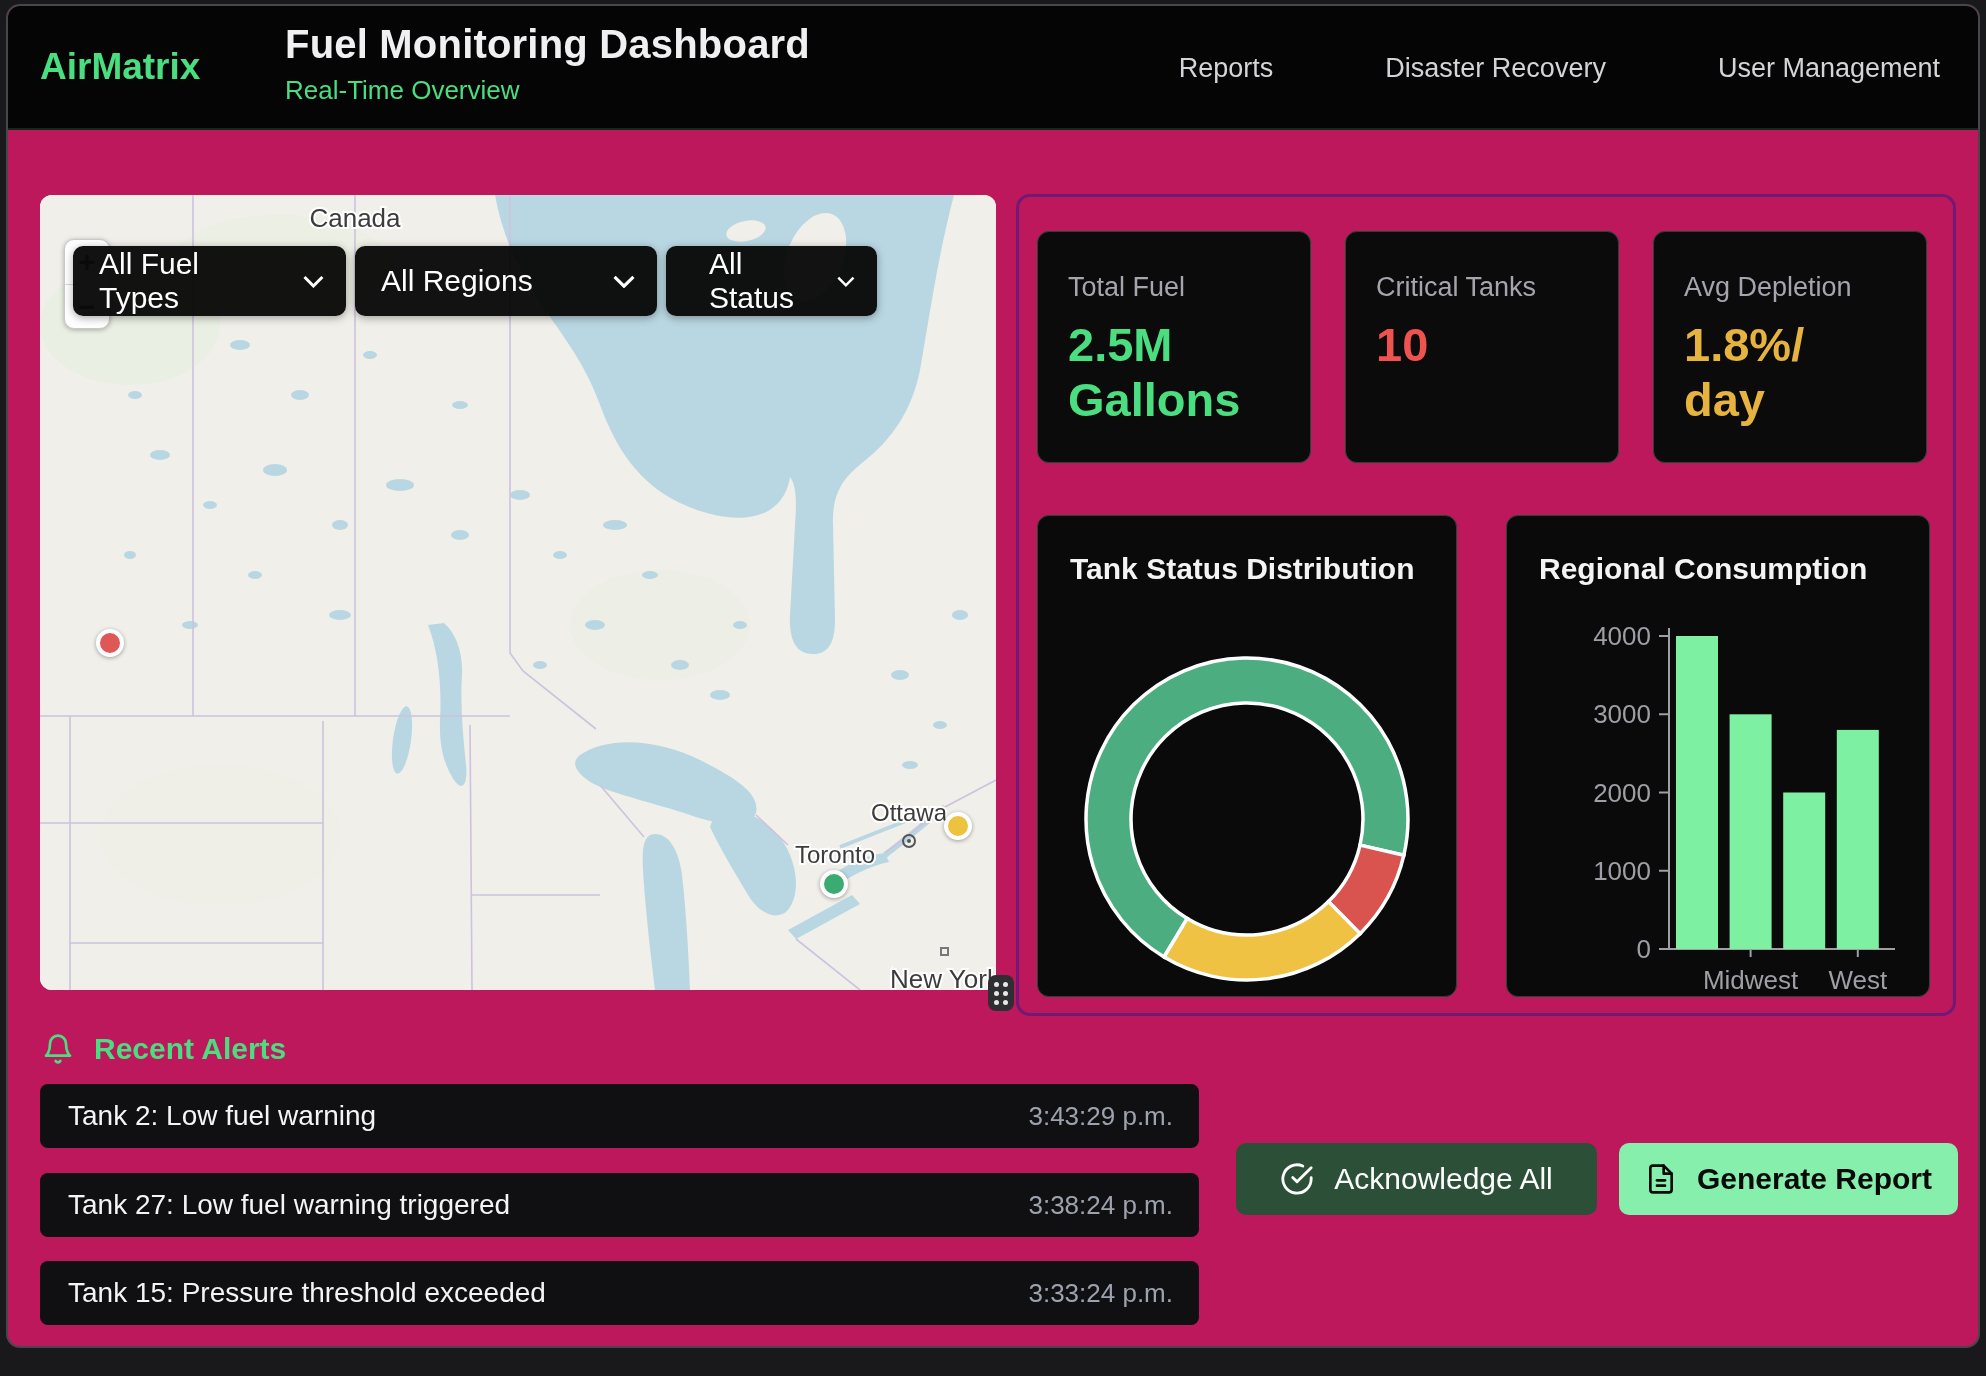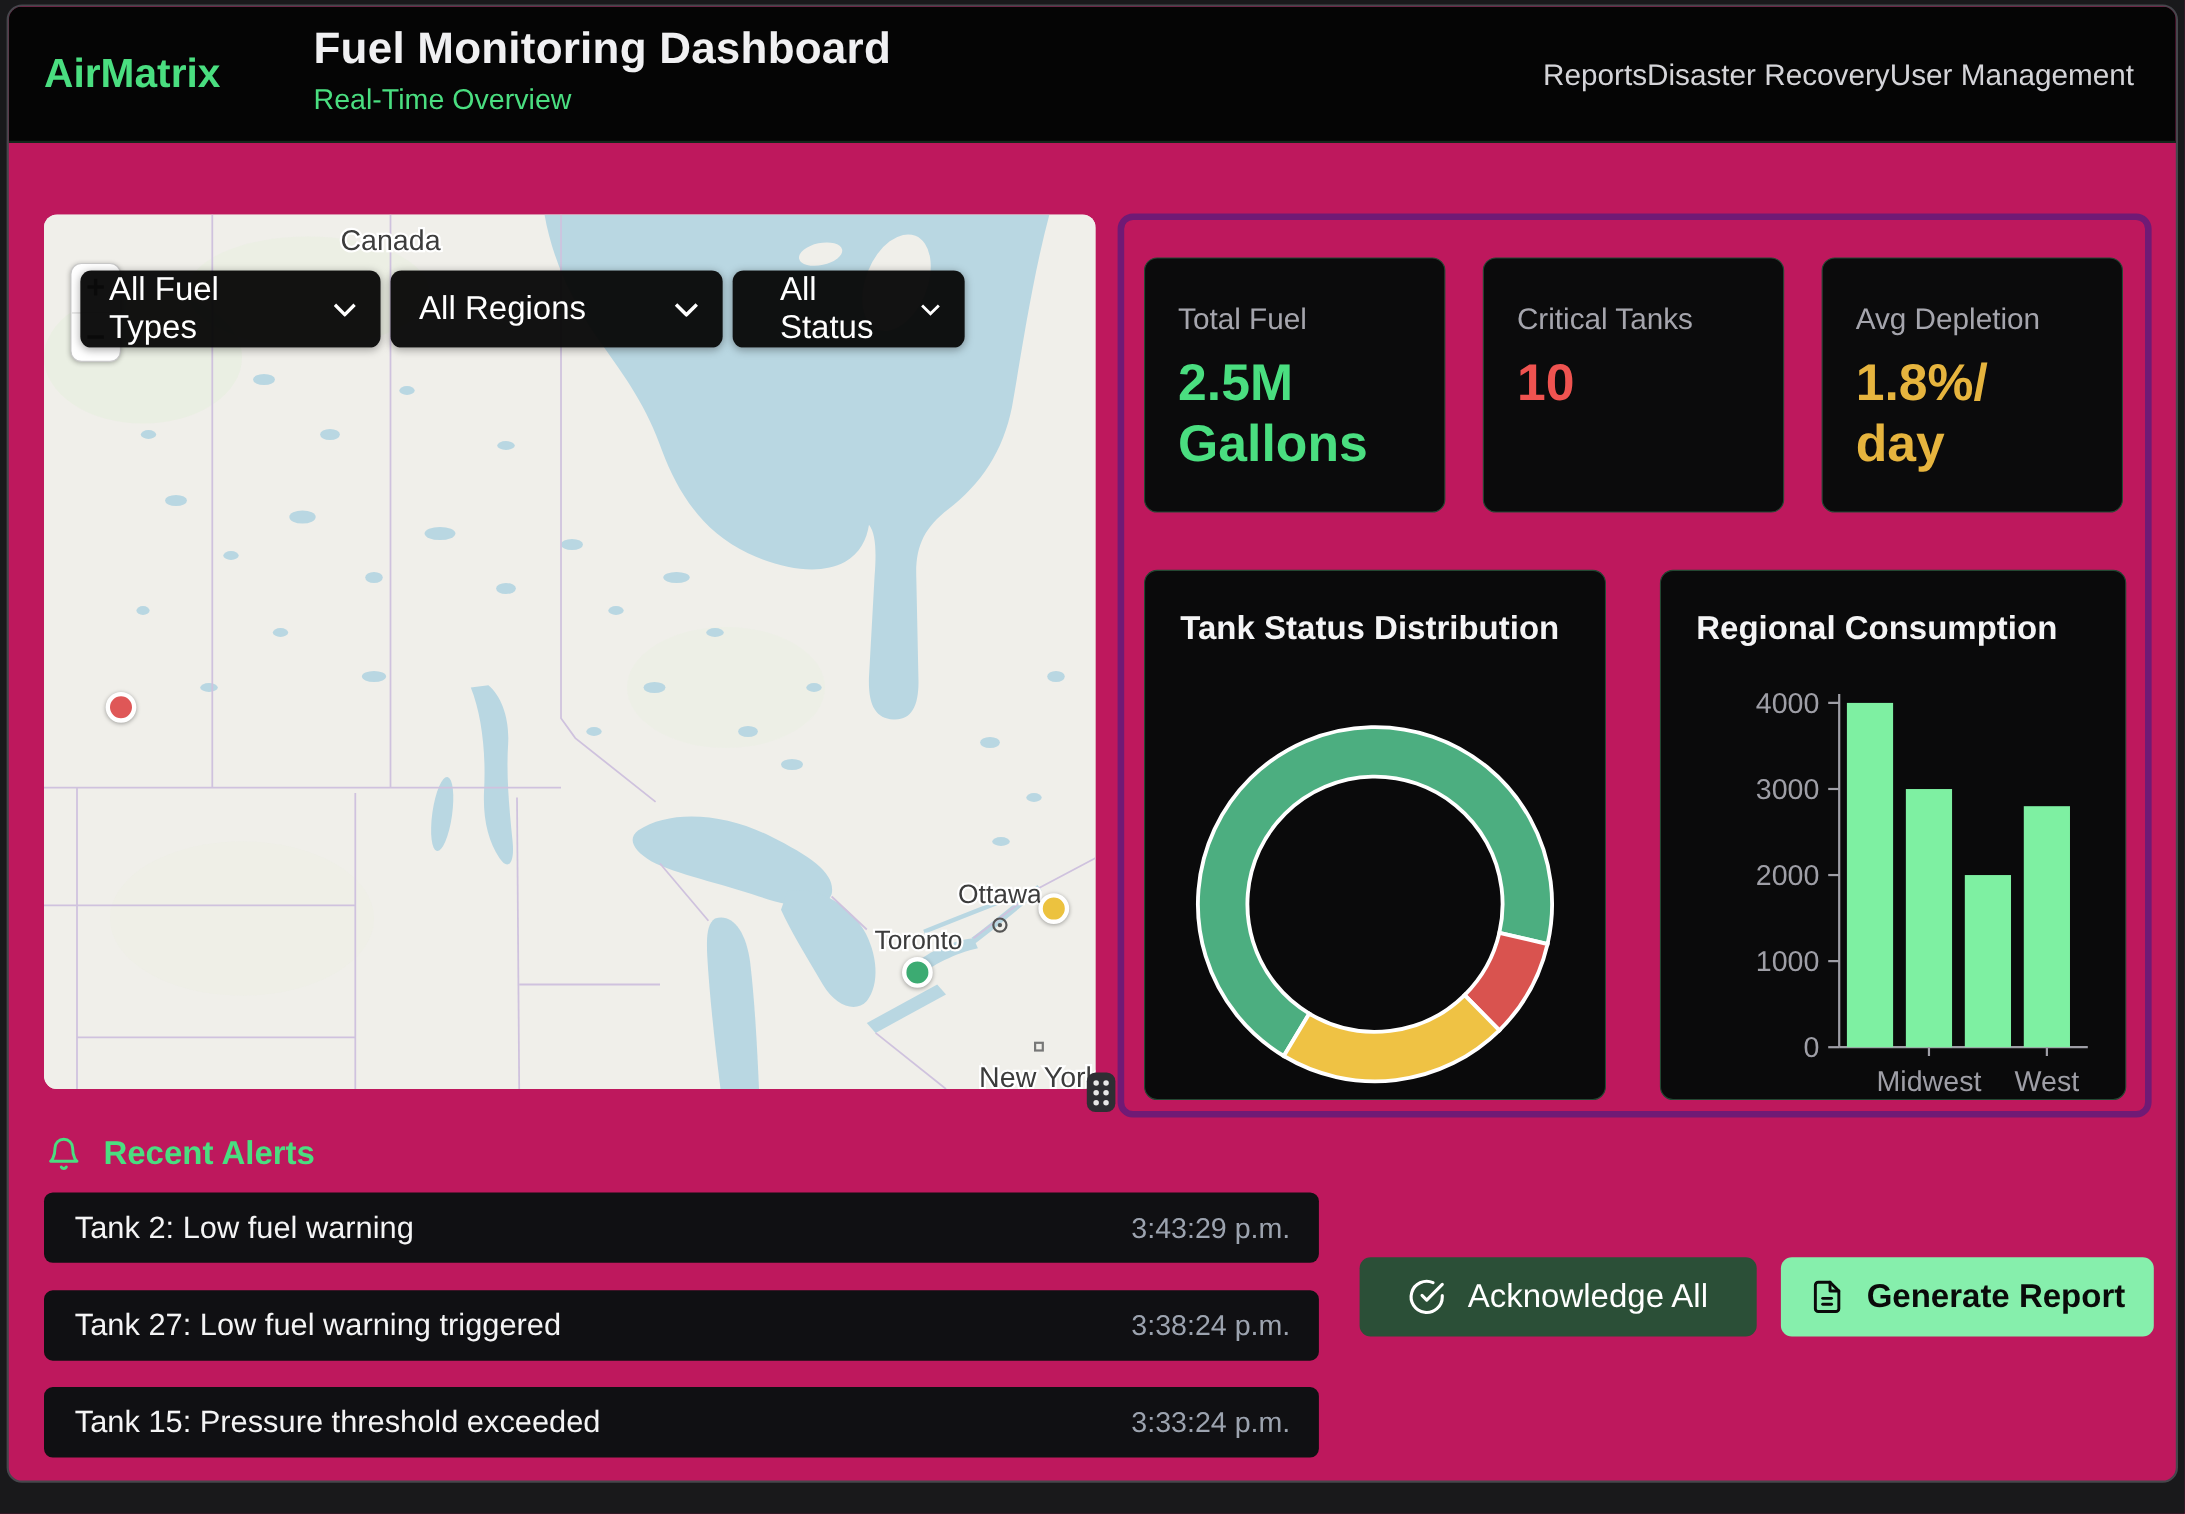--- a/index.html
+++ b/index.html
@@ -9,21 +9,21 @@
   .window { position:absolute; left:6px; top:4px; width:1974px; height:1344px;
     background:#be185d; border:2px solid #46464c; border-radius:14px; overflow:hidden; }
 
   
   header { position:absolute; left:0; top:0; width:100%; height:124px;
     border-bottom:2px solid #14271b; background:#050505; }
   .logo { position:absolute; left:32px; top:40px; font-size:37px; font-weight:bold; color:#4ade80; }
   .titles { position:absolute; left:277px; top:16px; }
   .page-title { font-size:40px; font-weight:bold; color:#f0f0f2; letter-spacing:.2px; }
   .page-subtitle { font-size:26px; color:#4ade80; margin-top:8px; }
-  nav { position:absolute; right:38px; top:0; height:124px; display:flex; align-items:center; }
+  nav { position:absolute; right:38px; top:0; height:124px; display:flex; align-items:center; gap:112px; }
   nav .nav-item { font-size:27px; color:#d4d4d8; cursor:pointer; }
 
   
   .map-panel { position:absolute; left:32px; top:189px; width:956px; height:795px;
     border-radius:12px; overflow:hidden; background:#f0efea; }
   .map-panel svg.basemap { position:absolute; left:0; top:0; }
   .zoom-ctl { position:absolute; left:24px; top:44px; width:46px; background:#fff;
     border:1px solid #c9c9c9; border-radius:10px; overflow:hidden;
     box-shadow:0 1px 5px rgba(0,0,0,.3); }
   .zoom-btn { width:100%; height:44px; display:flex; align-items:center; justify-content:center;
@@ -39,21 +39,21 @@
     border:4px solid #fff; box-shadow:0 1px 4px rgba(0,0,0,.35); transform:translate(-50%,-50%); cursor:pointer; }
   .m-critical { background:#df5757; } .m-warning { background:#ecc23f; } .m-normal { background:#3cab72; }
   .drag-handle { position:absolute; left:980px; top:969px; width:26px; height:36px;
     background:#2e2e33; border-radius:8px; display:grid;
     grid-template-columns:repeat(2,5px); grid-template-rows:repeat(3,5px);
     gap:4px; place-content:center; cursor:grab; z-index:5; }
   .drag-handle i { width:5px; height:5px; border-radius:50%; background:#e8e8e8; }
 
   
   .right-panel { position:absolute; left:1008px; top:188px; width:940px; height:822px;
-    border:6px solid #701a75; border-radius:14px; }
+    border:3px solid #701a75; border-radius:14px; }
   .stat-card { position:absolute; top:34px; width:274px; height:232px; background:#0b0b0c;
     border:1px solid #234732; border-radius:12px; padding:40px 30px; }
   .stat-card .stat-label { font-size:27px; color:#a5a5ad; margin-bottom:14px; }
   .stat-card .stat-value { font-size:47px; font-weight:bold; line-height:1.18; white-space:pre-line; }
   .sc-1 { left:18px; } .sc-2 { left:326px; } .sc-3 { left:634px; }
   .v-green { color:#4ade80; } .v-red { color:#ef5350; } .v-amber { color:#e6b43e; }
 
   .chart-card { position:absolute; top:318px; height:482px; background:#0a0a0b;
     border:1px solid #234732; border-radius:12px; }
   .cc-donut { left:18px; width:420px; }

